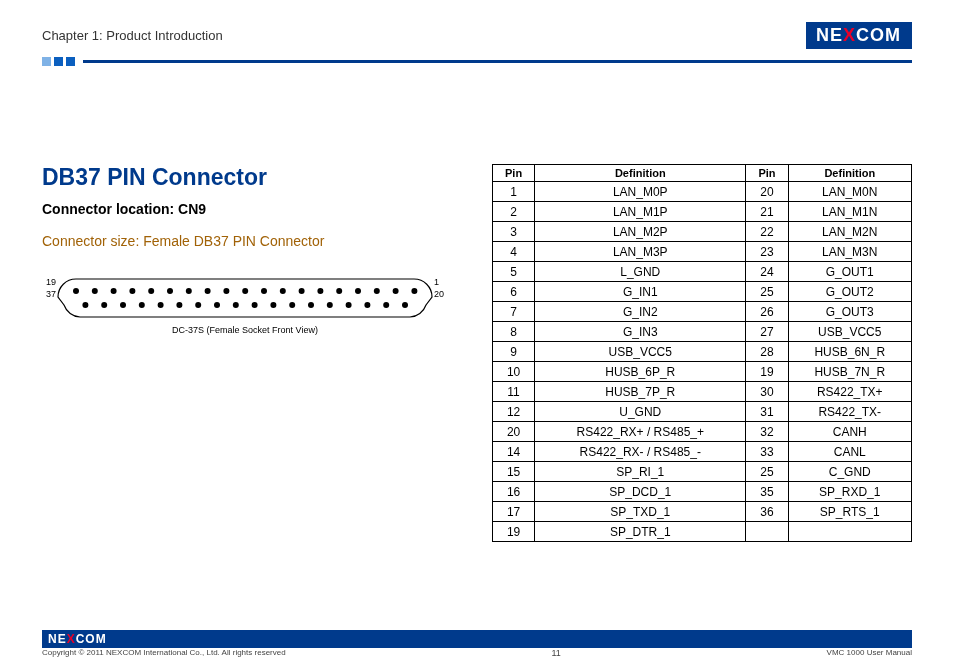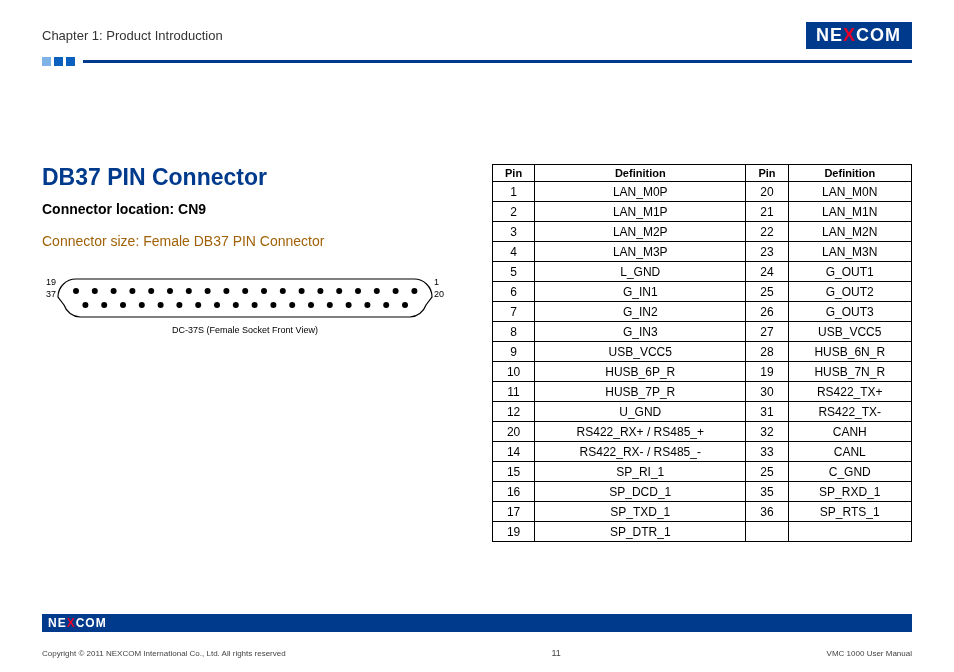--- a/index.html
+++ b/index.html
@@ -46,21 +46,21 @@
   table.pintable th { border: 1px solid #000; font-weight: bold; text-align: center; padding: 2px 12px; font-size: 11px; }
   table.pintable td { border: 1px solid #000; text-align: center; padding: 2px 4px; height: 20px; }
   table.pintable td.pincol { width: 36px; }
   table.pintable th.pincol { width: 36px; }
   .footer {
     position: absolute;
     left: 42px; right: 42px; bottom: 14px;
   }
   .footer-bar { height: 18px; background: #003a8c; color: #fff; font-size: 12px; font-weight: bold; letter-spacing: 1px; display: flex; align-items: center; padding-left: 6px; }
   .footer-bar .x { color: #e60028; }
-  .footer-row { display: flex; justify-content: space-between; align-items: center; font-size: 8px; color: #444; margin-top: 16px; }
+  .footer-row { display: flex; justify-content: space-between; align-items: flex-start; font-size: 8px; color: #444; margin-top: 0; }
   .footer-row .pagenum { font-size: 9px; }
 </style>
 </head>
 <body>
 
 <div class="top-row">
   <div class="chapter-title">Chapter 1: Product Introduction</div>
   <div class="logo-bar">
     <span>NE</span><span class="x">X</span><span>COM</span>
   </div>

